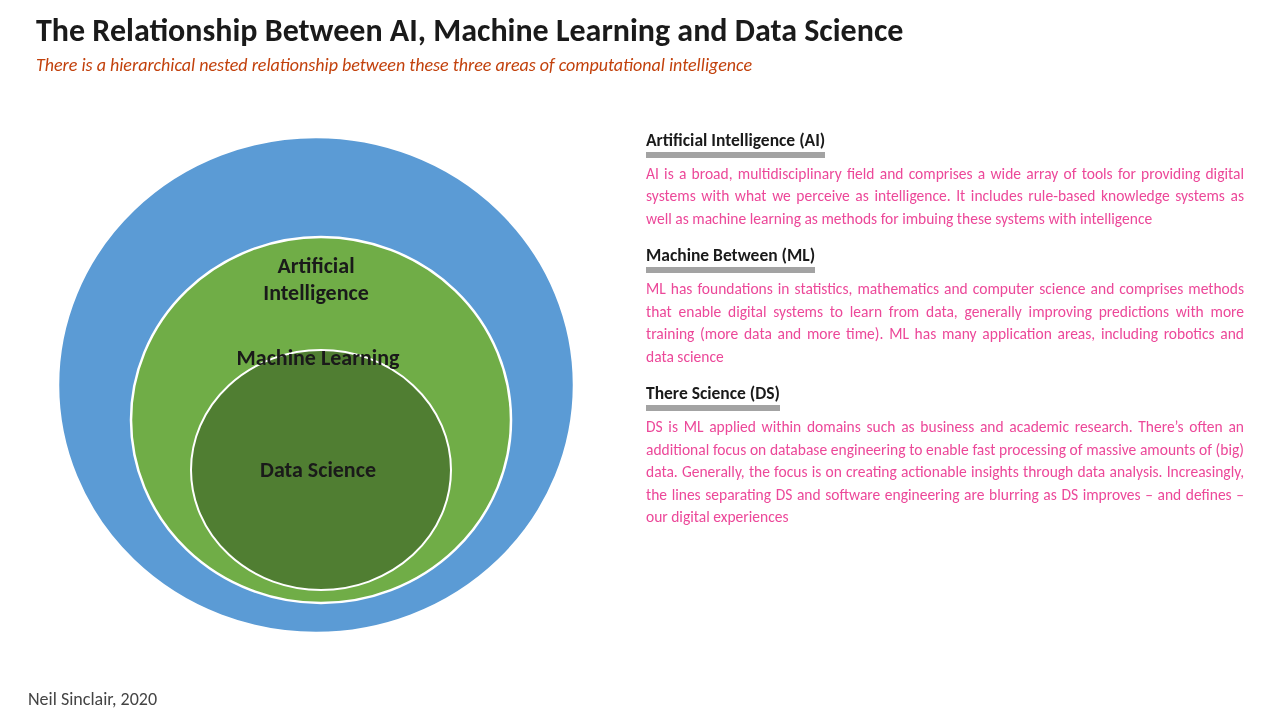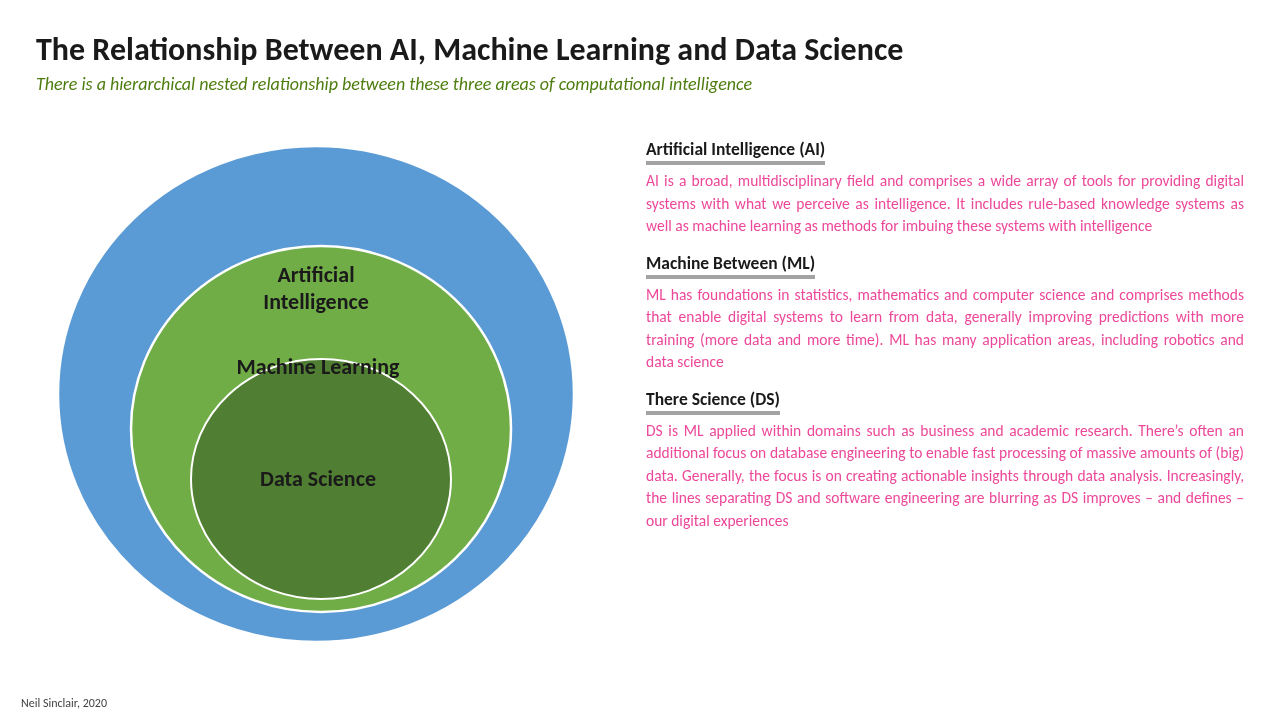--- a/index.html
+++ b/index.html
@@ -8,41 +8,41 @@
       height: 720px;
       background: #ffffff;
       font-family: 'Calibri', 'Segoe UI', Arial, sans-serif;
       overflow: hidden;
       position: relative;
     }
 
     .page-container {
       width: 1280px;
       height: 720px;
-      padding: 32px 36px 20px 36px;
+      padding: 13px 36px 20px 36px;
       display: flex;
       flex-direction: column;
     }
 
     .header-section {
       margin-bottom: 14px;
     }
 
     .main-title {
       font-size: 32px;
       font-weight: 700;
       color: #1a1a1a;
       line-height: 1.15;
       margin-bottom: 4px;
     }
 
     .subtitle {
       font-size: 18px;
       font-style: italic;
-      color: #4d7c0f;
+      color: #c2410c;
       font-weight: 400;
     }
 
     .content-row {
       display: flex;
       flex: 1;
       gap: 30px;
       align-items: center;
     }
 
@@ -74,38 +74,38 @@
     }
 
     .term-block {
       margin-bottom: 14px;
     }
 
     .term-title {
       font-size: 17.5px;
       font-weight: 700;
       color: #1a1a1a;
-      border-bottom: 4px solid #a3a3a3;
+      border-bottom: 6px solid #a3a3a3;
       display: inline-block;
       padding-bottom: 1px;
       margin-bottom: 5px;
     }
 
     .term-body {
       font-size: 15.5px;
       color: #ec4899;
       line-height: 1.45;
       text-align: justify;
     }
 
     .footer-credit {
       position: absolute;
       bottom: 10px;
-      left: 21px;
-      font-size: 12px;
+      left: 28px;
+      font-size: 18px;
       color: #444444;
     }
   </style>
 </head>
 <body>
 
 <div class="page-container">
   <div class="header-section">
     <div class="main-title">The Relationship Between AI, Machine Learning and Data Science</div>
     <div class="subtitle">There is a hierarchical nested relationship between these three areas of computational intelligence</div>

